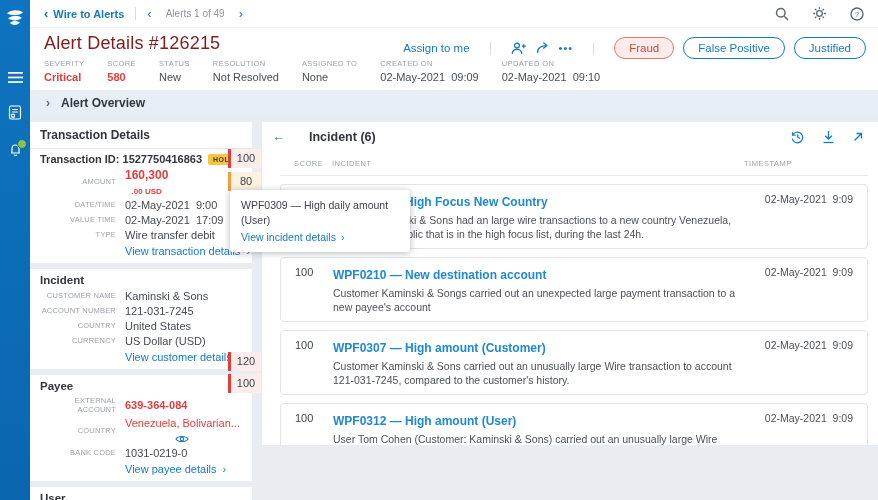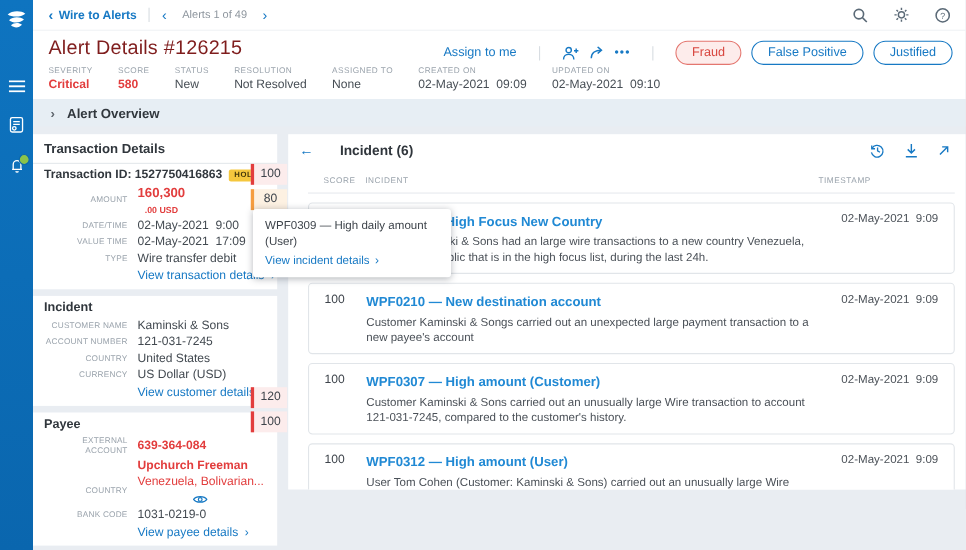--- a/index.html
+++ b/index.html
@@ -281,24 +281,20 @@
             <span class="flabel"></span>
             <span class="fvalue"><a class="view-link"><span>View customer details</span><span class="lchev">›</span></a></span>
           </div>
         </div>
 
         <div class="section">
           <div class="sec-title">Payee</div>
           <div class="frow">
             <span class="flabel">EXTERNAL ACCOUNT</span>
             <span class="fvalue red-val bold">639-364-084</span>
-          </div>
-          <div class="frow">
-            <span class="flabel"></span>
-            <span class="fvalue red-val bold">Upchurch Freeman</span>
           </div>
           <div class="frow">
             <span class="flabel">COUNTRY</span>
             <span class="fvalue"><span class="red-val">Venezuela, Bolivarian...</span><span style="line-height:0;"><svg width="14" height="10" viewBox="0 0 14 10">
                     <g fill="none" stroke="#1779c4" stroke-width="1.1">
                       <path d="M1 5 C3 1.6 11 1.6 13 5 C11 8.4 3 8.4 1 5 Z"></path>
                       <circle cx="7" cy="5" r="1.7"></circle>
                     </g>
                   </svg></span></span>
           </div>

